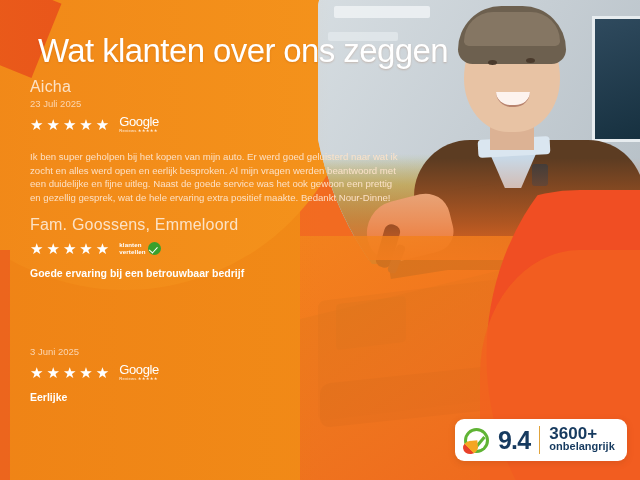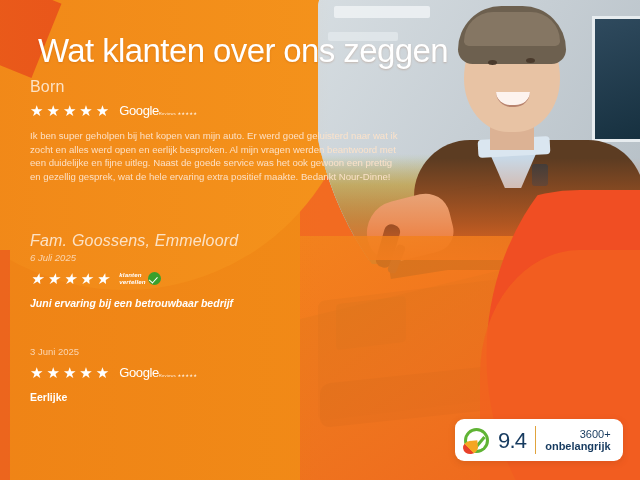--- a/index.html
+++ b/index.html
@@ -142,54 +142,54 @@
 
   .headline{
     position:absolute;left:38px;top:32px;
     color:#ffffff;font-size:33px;font-weight:normal;letter-spacing:-.6px;
     text-shadow:0 1px 2px rgba(140,60,10,.22);
     white-space:nowrap;
   }
 
   .review{position:absolute;left:30px;width:390px;}
   .r1{top:78px;}
-  .r2{top:232px;font-style:italic;}
+  .r2{top:216px;}
   .r3{top:344px;}
 
   .rv-name{
     color:#fde7cf;font-size:16px;font-weight:normal;letter-spacing:.2px;
     line-height:18px;opacity:.95;
   }
   .rv-date{
     color:#fcdcbd;font-size:9.5px;line-height:12px;margin-top:2px;opacity:.92;
   }
 
   .rv-meta{display:flex;align-items:center;gap:10px;margin-top:4px;height:20px;}
   .stars{display:flex;gap:3px;align-items:center;}
   .stars span{color:#ffffff;font-size:15px;line-height:15px;}
 
   
-  .badge-google{display:flex;flex-direction:row;align-items:flex-end;line-height:1;}
+  .badge-google{display:flex;flex-direction:column;align-items:flex-start;line-height:1;}
   .bg-g-word{font-size:13px;font-weight:normal;letter-spacing:-.4px;color:#ffffff;}
   .bg-g-sub{font-size:4.2px;letter-spacing:.2px;color:#ffeedd;margin-top:1px;white-space:nowrap;}
 
   
   .badge-kv{display:flex;align-items:center;gap:2px;}
   .kv-text{display:flex;flex-direction:column;line-height:7px;font-size:6.2px;
     font-weight:bold;color:#ffffff;letter-spacing:.1px;}
   .kv-mark{width:13px;height:13px;border-radius:50%;background:#3aa02c;
     position:relative;flex:0 0 auto;}
   .kv-mark::after{content:"";position:absolute;left:3.4px;top:3px;width:4px;height:6.5px;
     border:solid #ffffff;border-width:0 1.6px 1.6px 0;transform:rotate(42deg);}
 
   .rv-title{
     color:#ffffff;font-size:10.5px;font-weight:bold;margin-top:9px;line-height:13px;
   }
   .rv-body{
-    color:#fde3ca;font-size:9.6px;line-height:13.6px;margin-top:9px;opacity:.96;
+    color:#fde3ca;font-size:9.6px;line-height:13.6px;margin-top:16px;opacity:.96;
   }
   .r1 .rv-body{width:372px;}
   .r2 .rv-body{width:330px;}
   .r3 .rv-body{width:322px;}
 
   
   .rating-pill{
     position:absolute;left:455px;top:419px;
     background:#ffffff;border-radius:9px;
     padding:7px 12px 7px 9px;
@@ -198,24 +198,24 @@
   }
   .kiyoh{position:relative;width:25px;height:25px;flex:0 0 auto;}
   .kiyoh-ring{position:absolute;inset:0;border-radius:50%;
     background:#5fb334;}
   .kiyoh-inner{position:absolute;inset:3px;border-radius:50%;background:#ffffff;}
   .kiyoh-check{position:absolute;left:7.5px;top:5.5px;width:7px;height:12px;
     border:solid #5fb334;border-width:0 3px 3px 0;transform:rotate(40deg);}
   .kiyoh-swoosh{position:absolute;left:-1px;bottom:-1px;width:15px;height:13px;
     background:linear-gradient(50deg,#e8412a 0 42%,#f5a623 42% 100%);
     border-radius:50% 0 50% 50%;transform:rotate(-6deg);}
-  .rating-score{color:#163a5f;font-size:22px;font-weight:normal;letter-spacing:-.8px;line-height:25px;}
+  .rating-score{color:#163a5f;font-size:25px;font-weight:bold;letter-spacing:-.8px;line-height:25px;}
   .rating-div{width:1px;height:28px;background:#e0a33c;}
   .rating-txt{display:flex;flex-direction:column;line-height:12px;}
-  .rating-count{color:#163a5f;font-size:11px;font-weight:normal;text-align:right;}
+  .rating-count{color:#163a5f;font-size:17px;font-weight:bold;}
   .rating-label{color:#163a5f;font-size:11px;font-weight:bold;}
 </style>
 </head>
 <body>
 
 <div class="bg">
   <div class="bg-base"></div>
   <div class="bg-right"></div>
   <div class="bg-circle"></div>
   <div class="bg-wedge-tl"></div>
@@ -255,57 +255,57 @@
   <div class="bg-swoosh"></div>
   <div class="bg-swoosh2"></div>
   <div class="bg-leftshade"></div>
 </div>
 
 <div class="content">
 
   <div class="headline">Wat klanten over ons zeggen</div>
 
   <div class="review r1">
-    <div class="rv-name">Born</div>
+    <div class="rv-name">Aicha</div>
+    <div class="rv-date">23 Juli 2025</div>
     <div class="rv-meta">
       <div class="stars">
         <span>★</span>
         <span>★</span>
         <span>★</span>
         <span>★</span>
         <span>★</span>
       </div>
       <div class="badge-google">
         <div class="bg-g-word">Google</div>
         <div class="bg-g-sub">Reviews ★★★★★</div>
       </div>
     </div>
     <div class="rv-body">Ik ben super geholpen bij het kopen van mijn auto. Er werd goed geluisterd naar wat ik zocht en alles werd open en eerlijk besproken. Al mijn vragen werden beantwoord met een duidelijke en fijne uitleg. Naast de goede service was het ook gewoon een prettig en gezellig gesprek, wat de hele ervaring extra positief maakte. Bedankt Nour-Dinne!</div>
   </div>
 
   <div class="review r2">
     <div class="rv-name">Fam. Goossens, Emmeloord</div>
-    <div class="rv-date">6 Juli 2025</div>
     <div class="rv-meta">
       <div class="stars">
         <span>★</span>
         <span>★</span>
         <span>★</span>
         <span>★</span>
         <span>★</span>
       </div>
       <div class="badge-kv">
         <div class="kv-text">
           <div>klanten</div>
           <div>vertellen</div>
         </div>
         <div class="kv-mark"></div>
       </div>
     </div>
-    <div class="rv-title">Juni ervaring bij een betrouwbaar bedrijf</div>
+    <div class="rv-title">Goede ervaring bij een betrouwbaar bedrijf</div>
   </div>
 
   <div class="review r3">
     <div class="rv-date">3 Juni 2025</div>
     <div class="rv-meta">
       <div class="stars">
         <span>★</span>
         <span>★</span>
         <span>★</span>
         <span>★</span>

